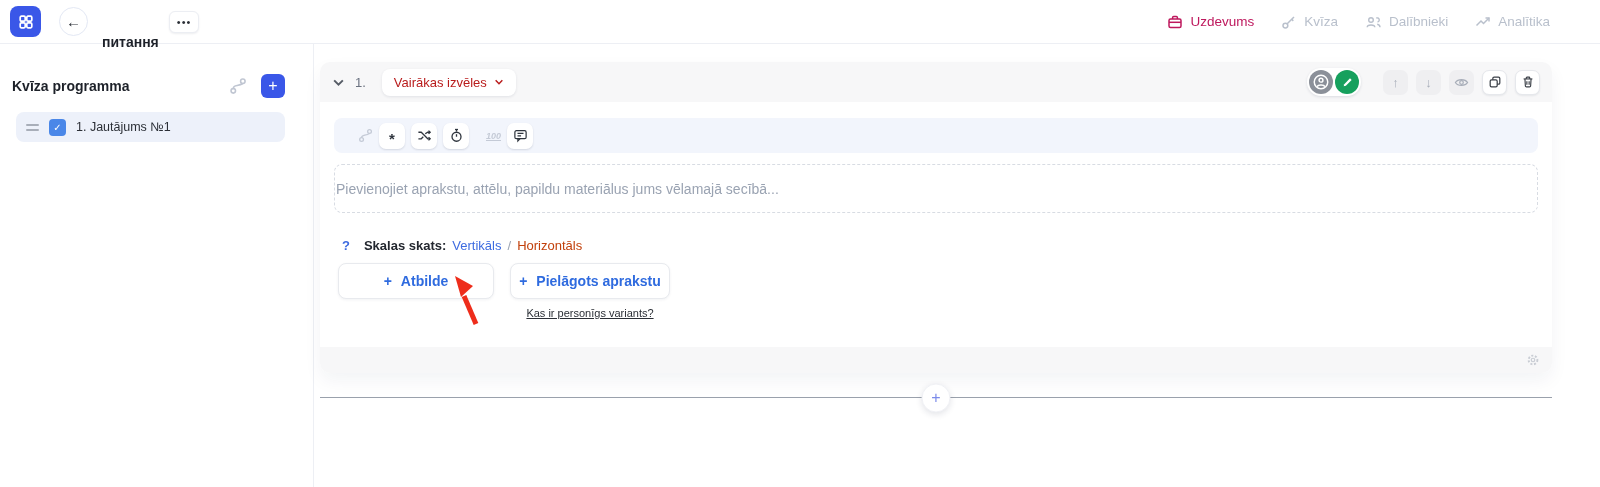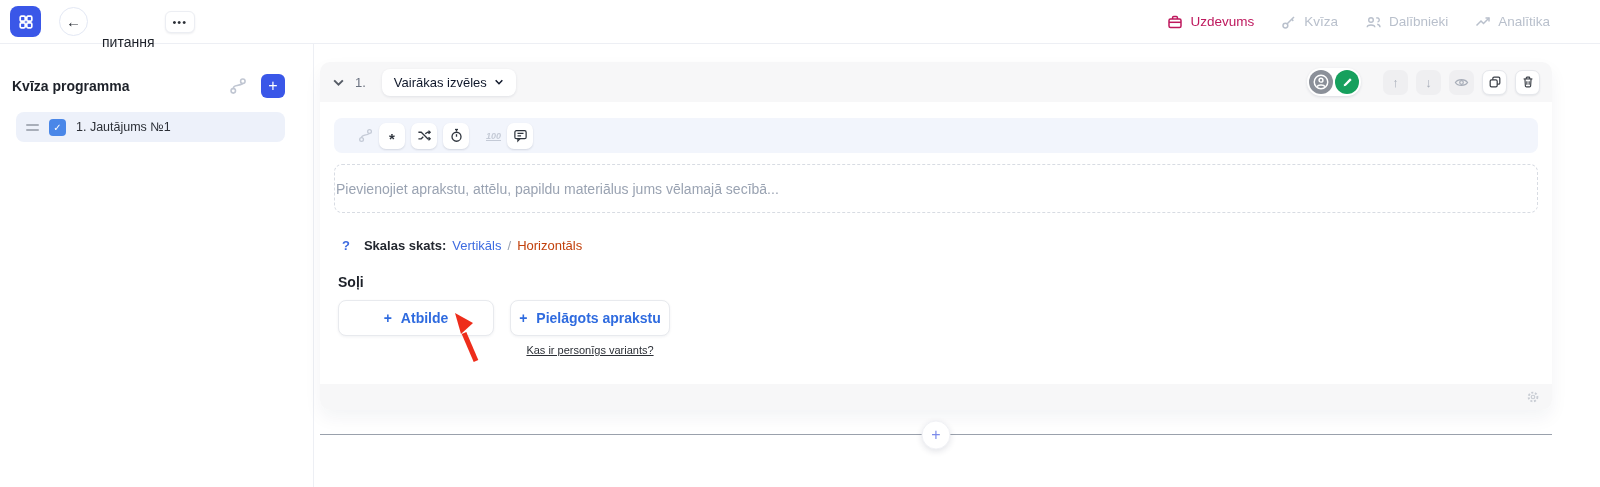--- a/index.html
+++ b/index.html
@@ -7,21 +7,21 @@
     font-family:"Liberation Sans", sans-serif; color:#23272f; }
 
   
   .topbar { height:44px; display:flex; align-items:center; gap:10px;
     padding:0 50px 0 10px; border-bottom:1px solid #edeff4; background:#fff; }
   .logo-btn { width:31px; height:31px; border-radius:8px; background:#3a57e8;
     display:flex; align-items:center; justify-content:center; cursor:pointer; border:none; }
   .back-btn { width:29px; height:29px; border-radius:50%; background:#fff;
     border:1px solid #e3e8f4; display:flex; align-items:center; justify-content:center;
     font-size:15px; font-weight:bold; color:#2b2f36; margin-left:8px; cursor:pointer; }
-  .tb-title { font-size:14px; font-weight:normal; color:#1d2129; margin-left:4px;margin-top:40px; }
+  .tb-title { font-size:14px; font-weight:bold; color:#1d2129; margin-left:4px;margin-top:40px; }
   .more-btn { height:22px; padding:0 7px; border-radius:6px; background:#fff; border:1px solid #eceef3;
     box-shadow:0 1px 2px rgba(25,35,65,.08); font-size:11px; letter-spacing:1px;
     color:#2b2f36; cursor:pointer; line-height:20px; }
   .top-nav { margin-left:auto; display:flex; align-items:center; gap:27px; }
   .nav-item { display:flex; align-items:center; gap:7px; font-size:13.5px; color:#b9c0cc; cursor:pointer; }
   .nav-item.active { color:#be185d; }
   .settings-btn { margin-left:42px; height:31px; padding:0 14px; border-radius:8px; background:#fff;
     border:1px solid #eef0f4; box-shadow:0 1px 4px rgba(25,35,65,.10); display:flex; align-items:center;
     gap:8px; font-size:13.5px; color:#23272f; cursor:pointer; }
 
@@ -45,21 +45,21 @@
   .sb-item-label { font-size:12.5px; color:#2b2f36; }
 
   
   .card { border-radius:10px; box-shadow:0 8px 18px rgba(20,35,80,.05); }
   .card-header { height:40px; background:#f7f7f8; border-radius:10px 10px 0 0;
     display:flex; align-items:center; padding:0 12px; gap:10px; }
   .chev { color:#565c66; display:flex; cursor:pointer; }
   .q-num { font-size:13px; color:#6b7280; }
   .type-btn { height:27px; margin-left:6px; padding:0 12px; border-radius:8px; background:#fff; border:none;
     box-shadow:0 1px 3px rgba(25,35,65,.10); display:flex; align-items:center; gap:7px;
-    font-size:13px; color:#0f172a; cursor:pointer; }
+    font-size:13px; color:#b91c1c; cursor:pointer; }
   .hd-right { margin-left:auto; display:flex; align-items:center; gap:8px; }
   .mode-pill { background:#fff; border-radius:999px; padding:2px; display:flex; gap:2px;
     box-shadow:0 1px 3px rgba(25,35,65,.12); margin-right:14px; }
   .mode-circle { width:24px; height:24px; border-radius:50%; display:flex; align-items:center;
     justify-content:center; cursor:pointer; }
   .mode-circle.gray { background:#8b9099; }
   .mode-circle.green { background:#16a05d; }
   .hd-btn { width:25px; height:25px; border-radius:7px; background:#efeff1; border:none; color:#a7adb8;
     font-size:13px; display:flex; align-items:center; justify-content:center; cursor:pointer; }
   .hd-btn.white { background:#fff; border:1px solid #e6e8ec; box-shadow:0 1px 2px rgba(25,35,65,.08);
@@ -326,21 +326,20 @@
         </div>
 
         <div class="scale-row">
           <span class="scale-help">?</span>
           <span class="scale-label">Skalas skats:</span>
           <span class="scale-on">Vertikāls</span>
           <span class="scale-sep">/</span>
           <span class="scale-off">Horizontāls</span>
         </div>
 
-        <div class="steps-title">Soļi</div>
 
         <div class="steps-row">
           <button class="step-btn">
             <span>+</span>
             <span>Atbilde</span>
           </button>
           <div class="step-col">
             <button class="step-btn" style="width:160px">
               <span>+</span>
               <span>Pielāgots aprakstu</span>

